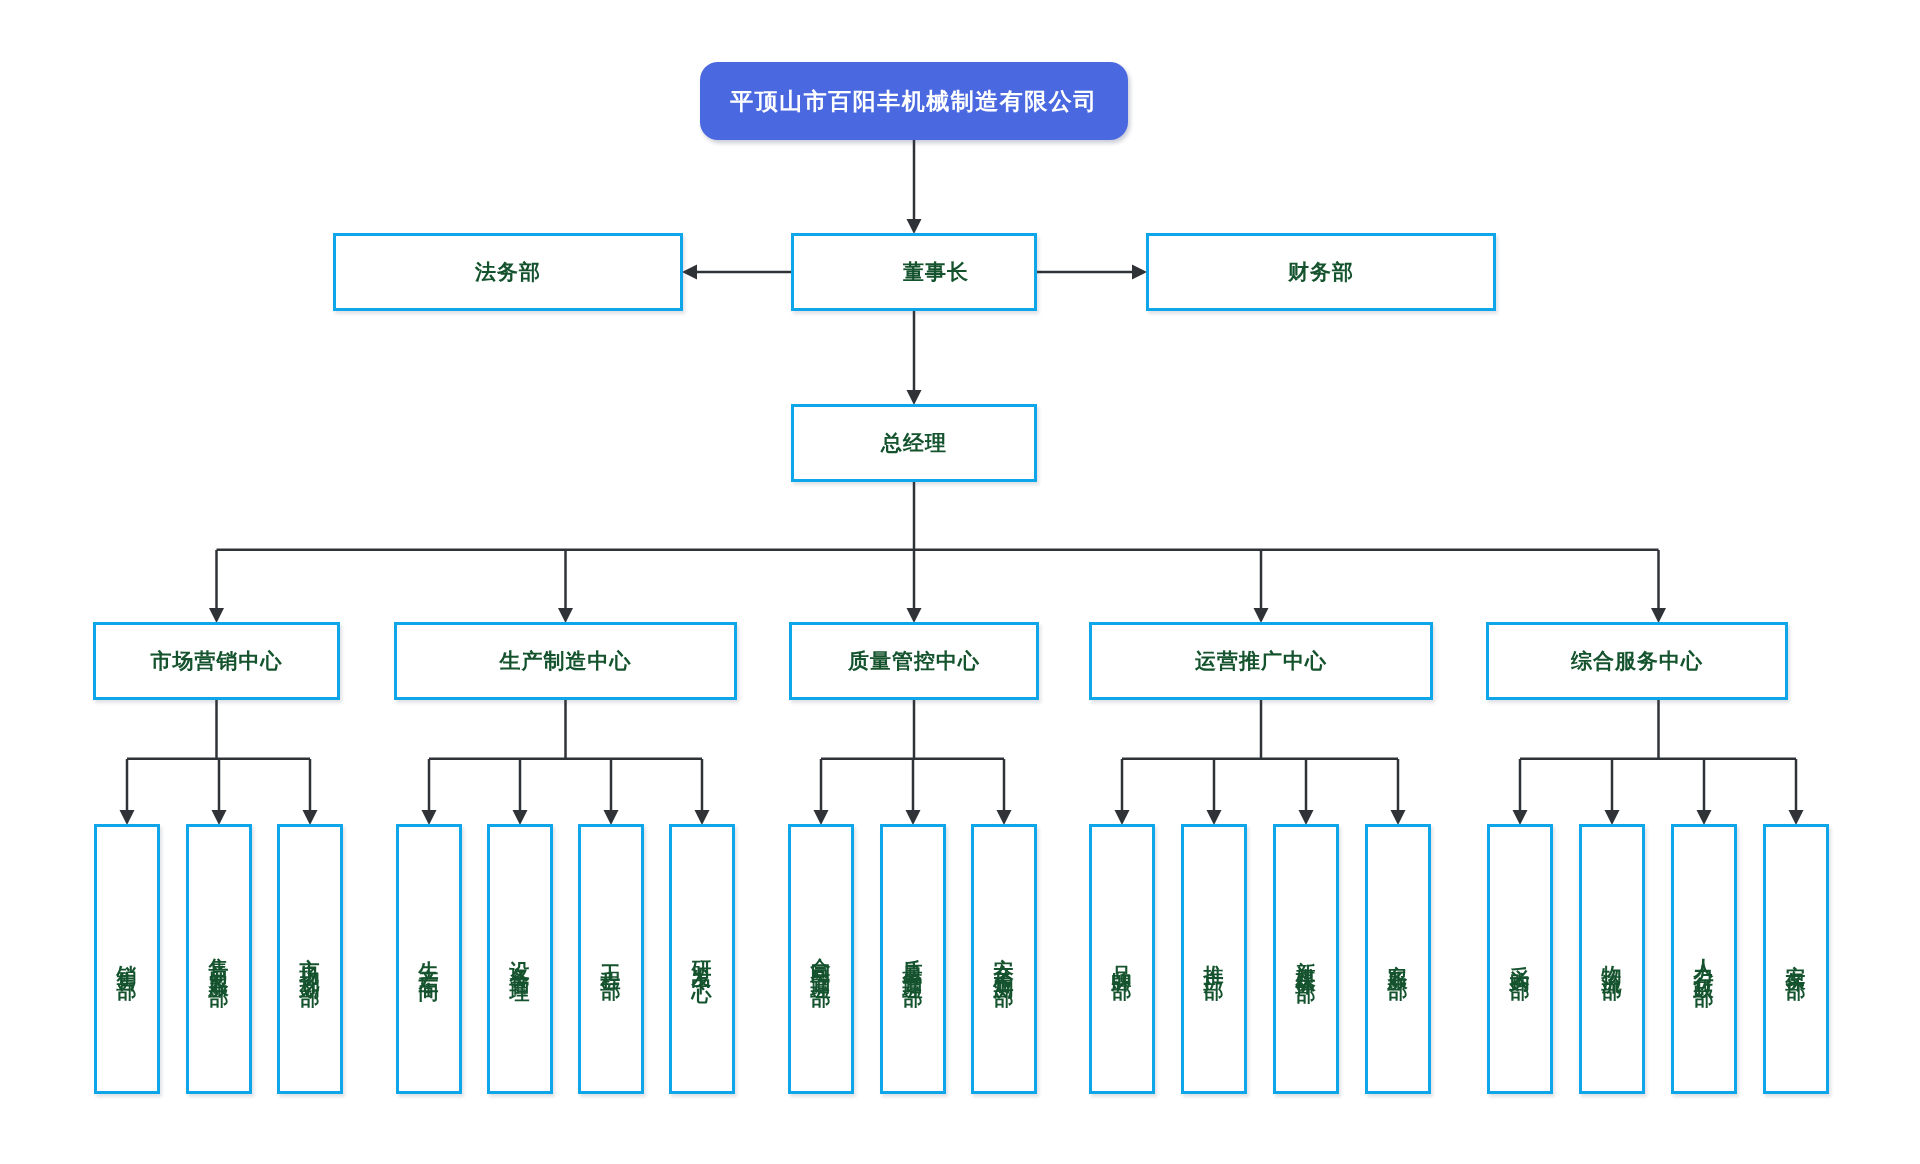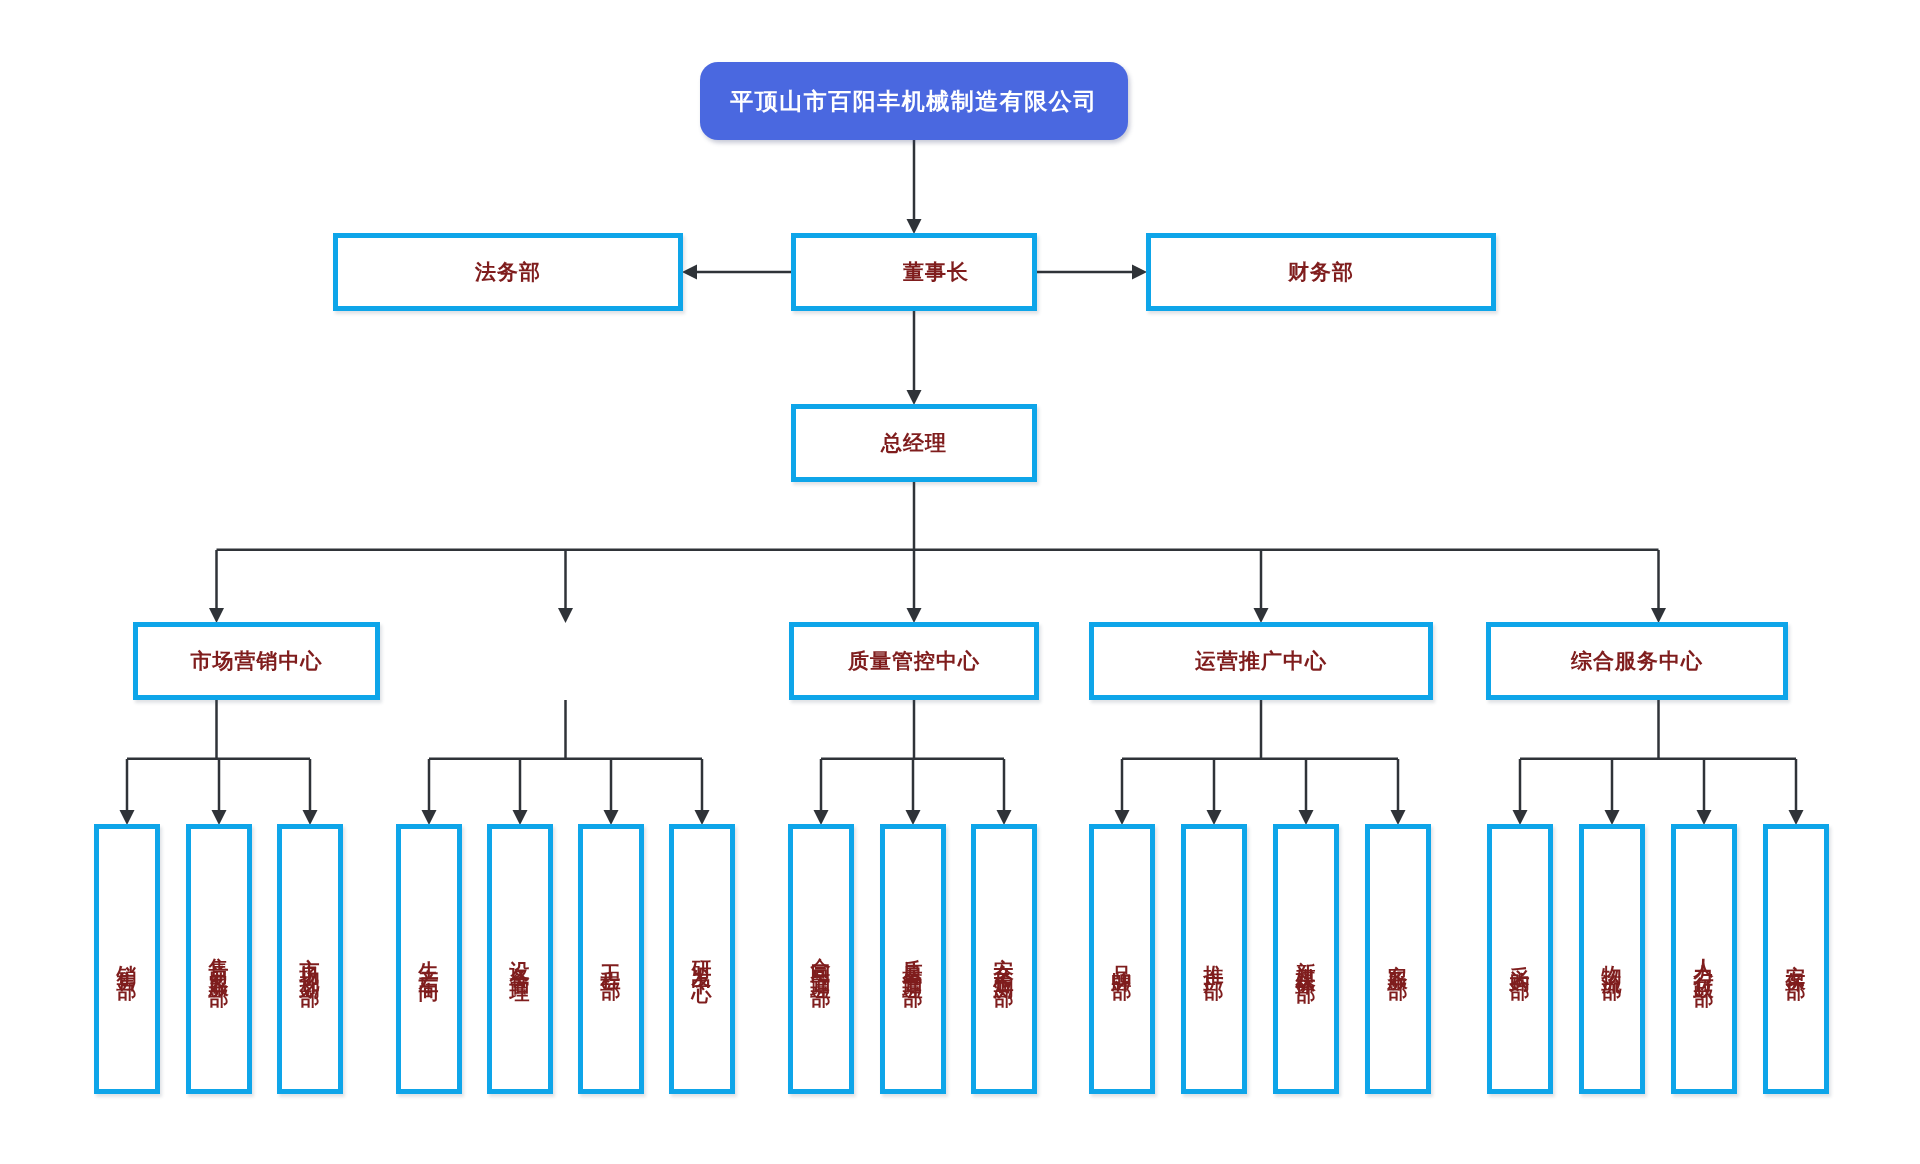--- a/index.html
+++ b/index.html
@@ -3,22 +3,22 @@
 <meta charset="utf-8">
 <style>
   html,body{margin:0;padding:0;background:#ffffff;}
   #chart{
     position:relative;width:1920px;height:1164px;background:#ffffff;overflow:hidden;
     font-family:"Liberation Sans","DejaVu Sans",sans-serif;
   }
   #connectors{position:absolute;left:0;top:0;width:1920px;height:1164px;}
   .node{
     position:absolute;display:flex;align-items:center;justify-content:center;
-    background:#ffffff;border:5px solid #0ea5e9;box-sizing:border-box;
-    font-weight:bold;color:#7f1d1d;text-align:center;
+    background:#ffffff;border:3px solid #0ea5e9;box-sizing:border-box;
+    font-weight:bold;color:#14532d;text-align:center;
     box-shadow:2px 3px 3px rgba(70,80,100,0.16);
   }
   .root{
     background:#4A68E0;border:none;color:#ffffff;
     font-size:23px;letter-spacing:1.5px;
     box-shadow:2px 3px 4px rgba(60,70,110,0.28);
   }
   .lv{font-size:21px;letter-spacing:1px;}
   .dept span{
     writing-mode:vertical-rl;text-orientation:upright;
@@ -109,22 +109,25 @@
     <span>董事长</span>
   </div>
   <div class="node lv" id="n-gm" style="left:791px;top:404px;width:246px;height:78px;">
     <span>总经理</span>
   </div>
 
   <div class="node lv" id="n-finance" style="left:1146px;top:233px;width:350px;height:78px;">
     <span>财务部</span>
   </div>
 
-  <div class="node lv" id="n-c0" style="left:93px;top:622px;width:247px;height:78px;margin-left:40px;">
+  <div class="node lv" id="n-c0" style="left:93px;top:622px;width:247px;height:78px;">
     <span>市场营销中心</span>
+  </div>
+  <div class="node lv" id="n-c1" style="left:394px;top:622px;width:343px;height:78px;">
+    <span>生产制造中心</span>
   </div>
   <div class="node lv" id="n-c2" style="left:789px;top:622px;width:250px;height:78px;">
     <span>质量管控中心</span>
   </div>
   <div class="node lv" id="n-c3" style="left:1089px;top:622px;width:344px;height:78px;">
     <span>运营推广中心</span>
   </div>
   <div class="node lv" id="n-c4" style="left:1486px;top:622px;width:302px;height:78px;">
     <span>综合服务中心</span>
   </div>

